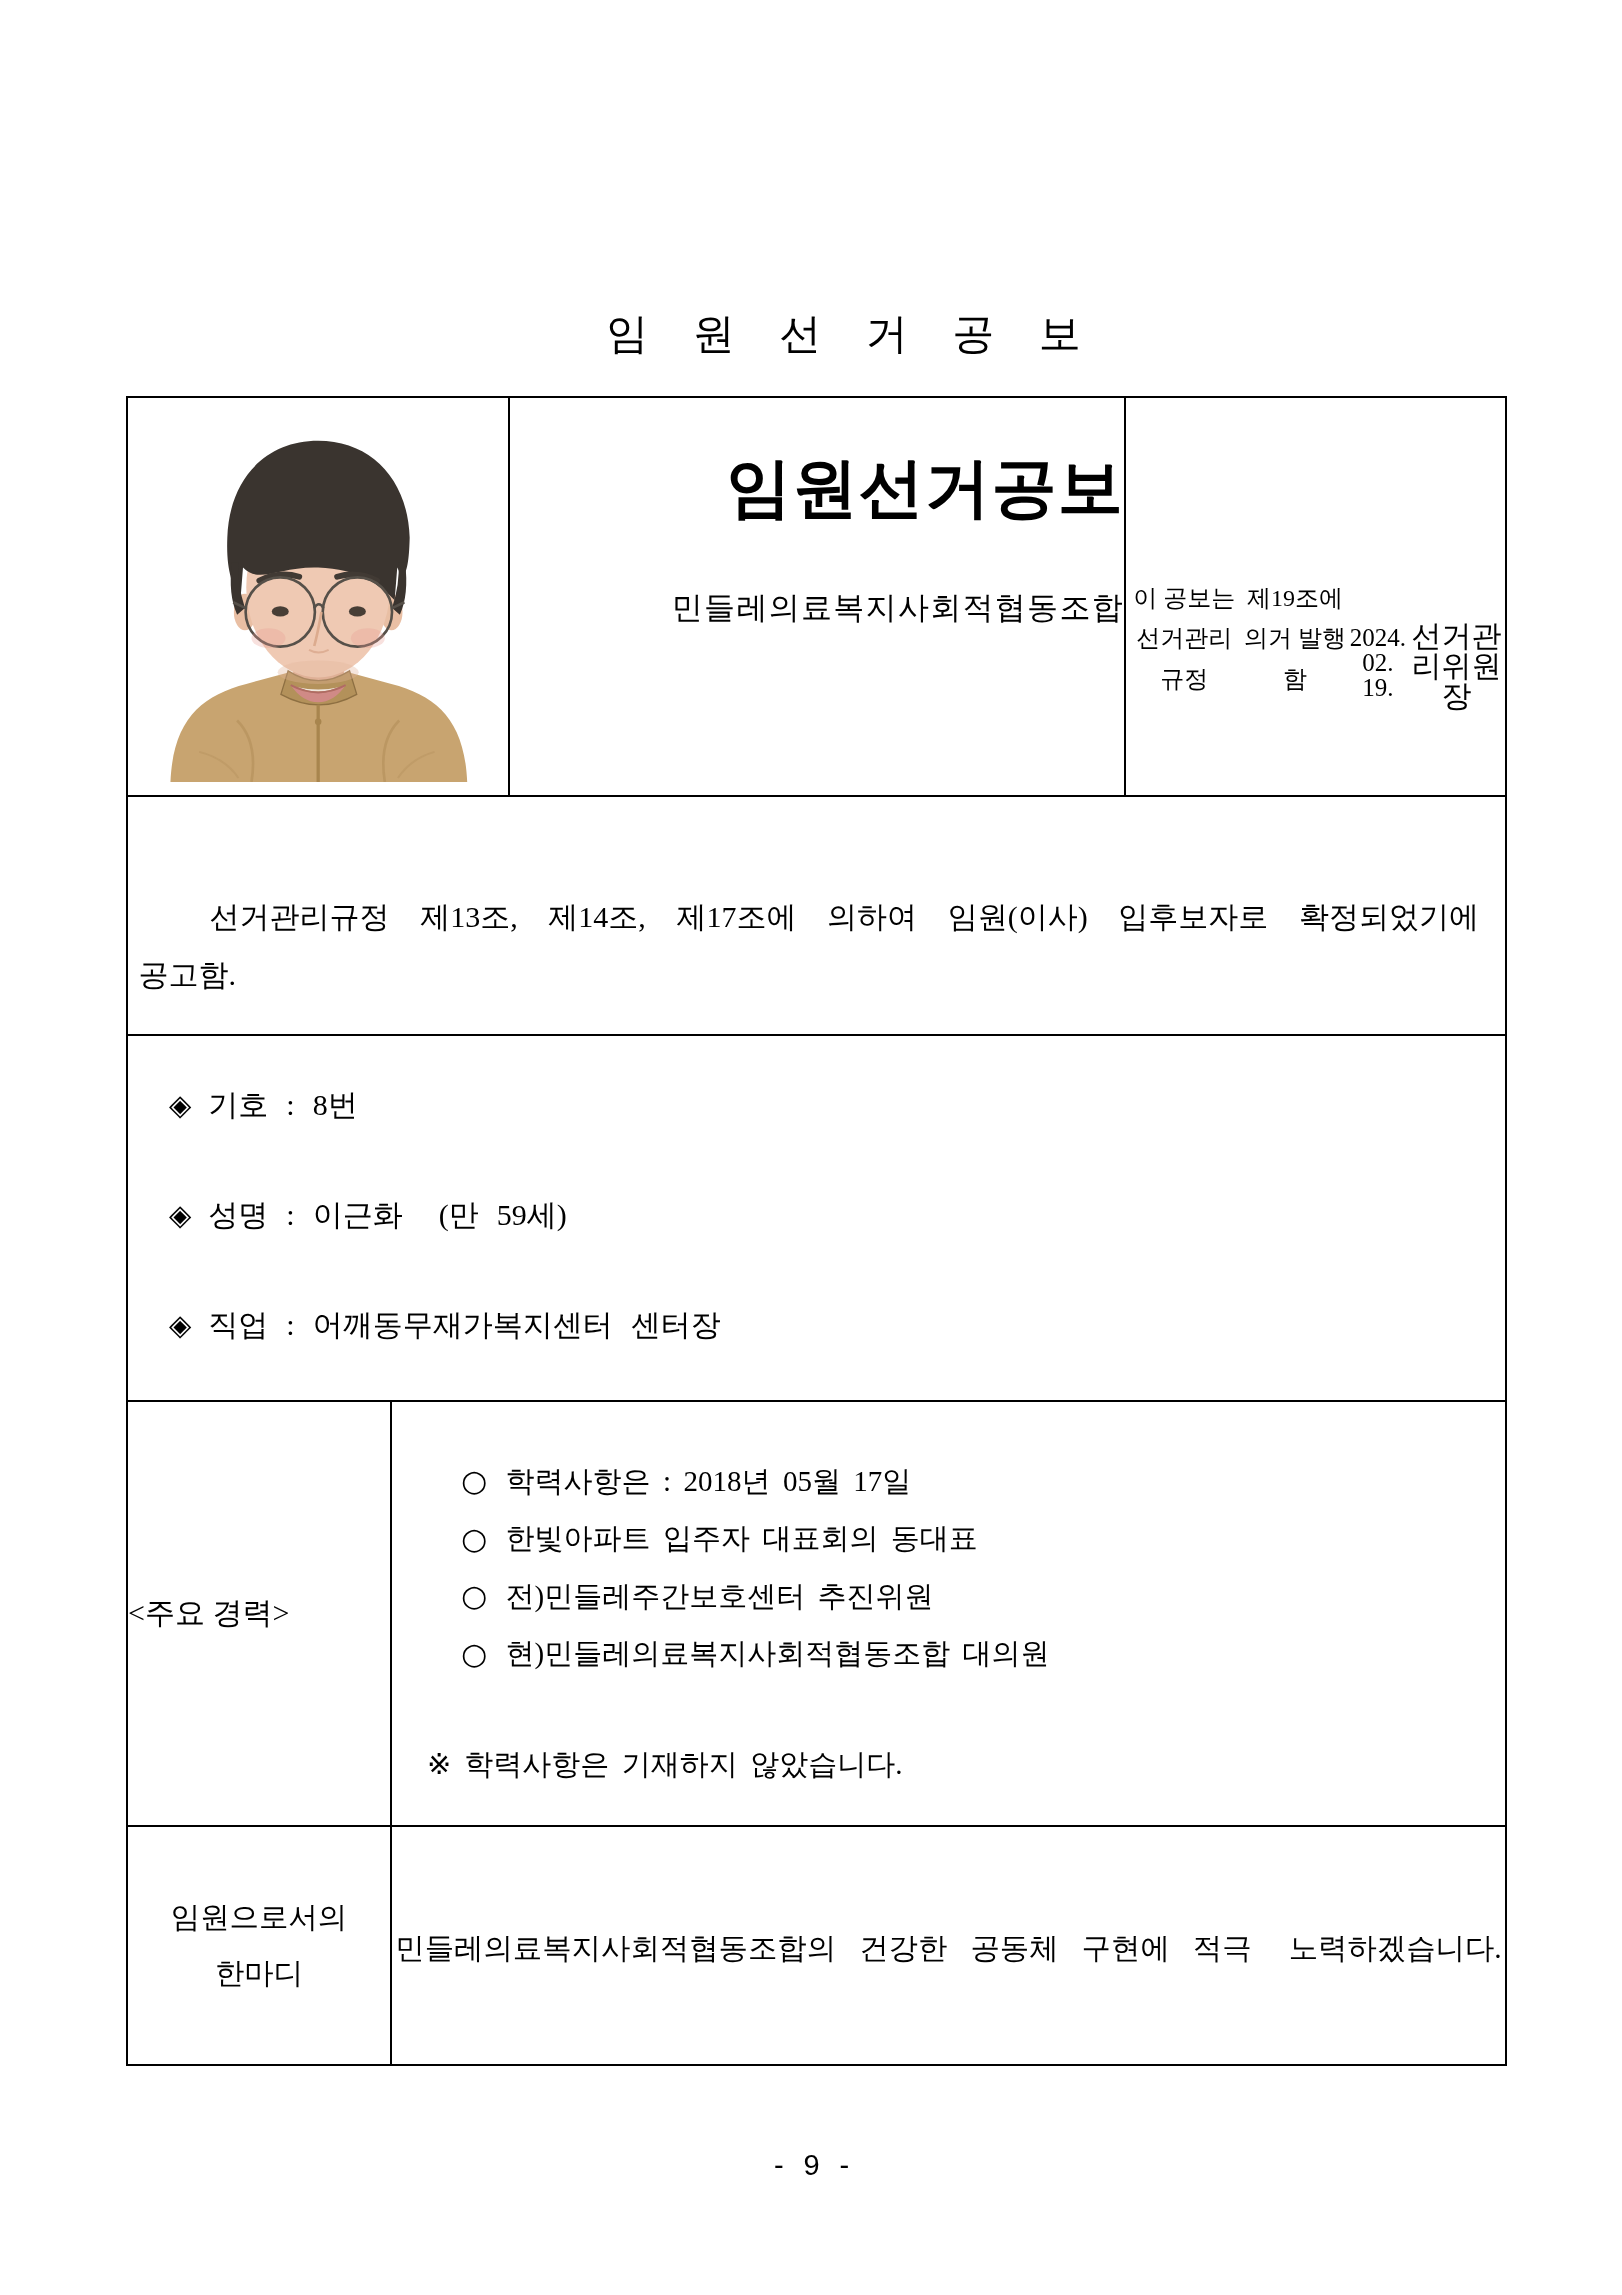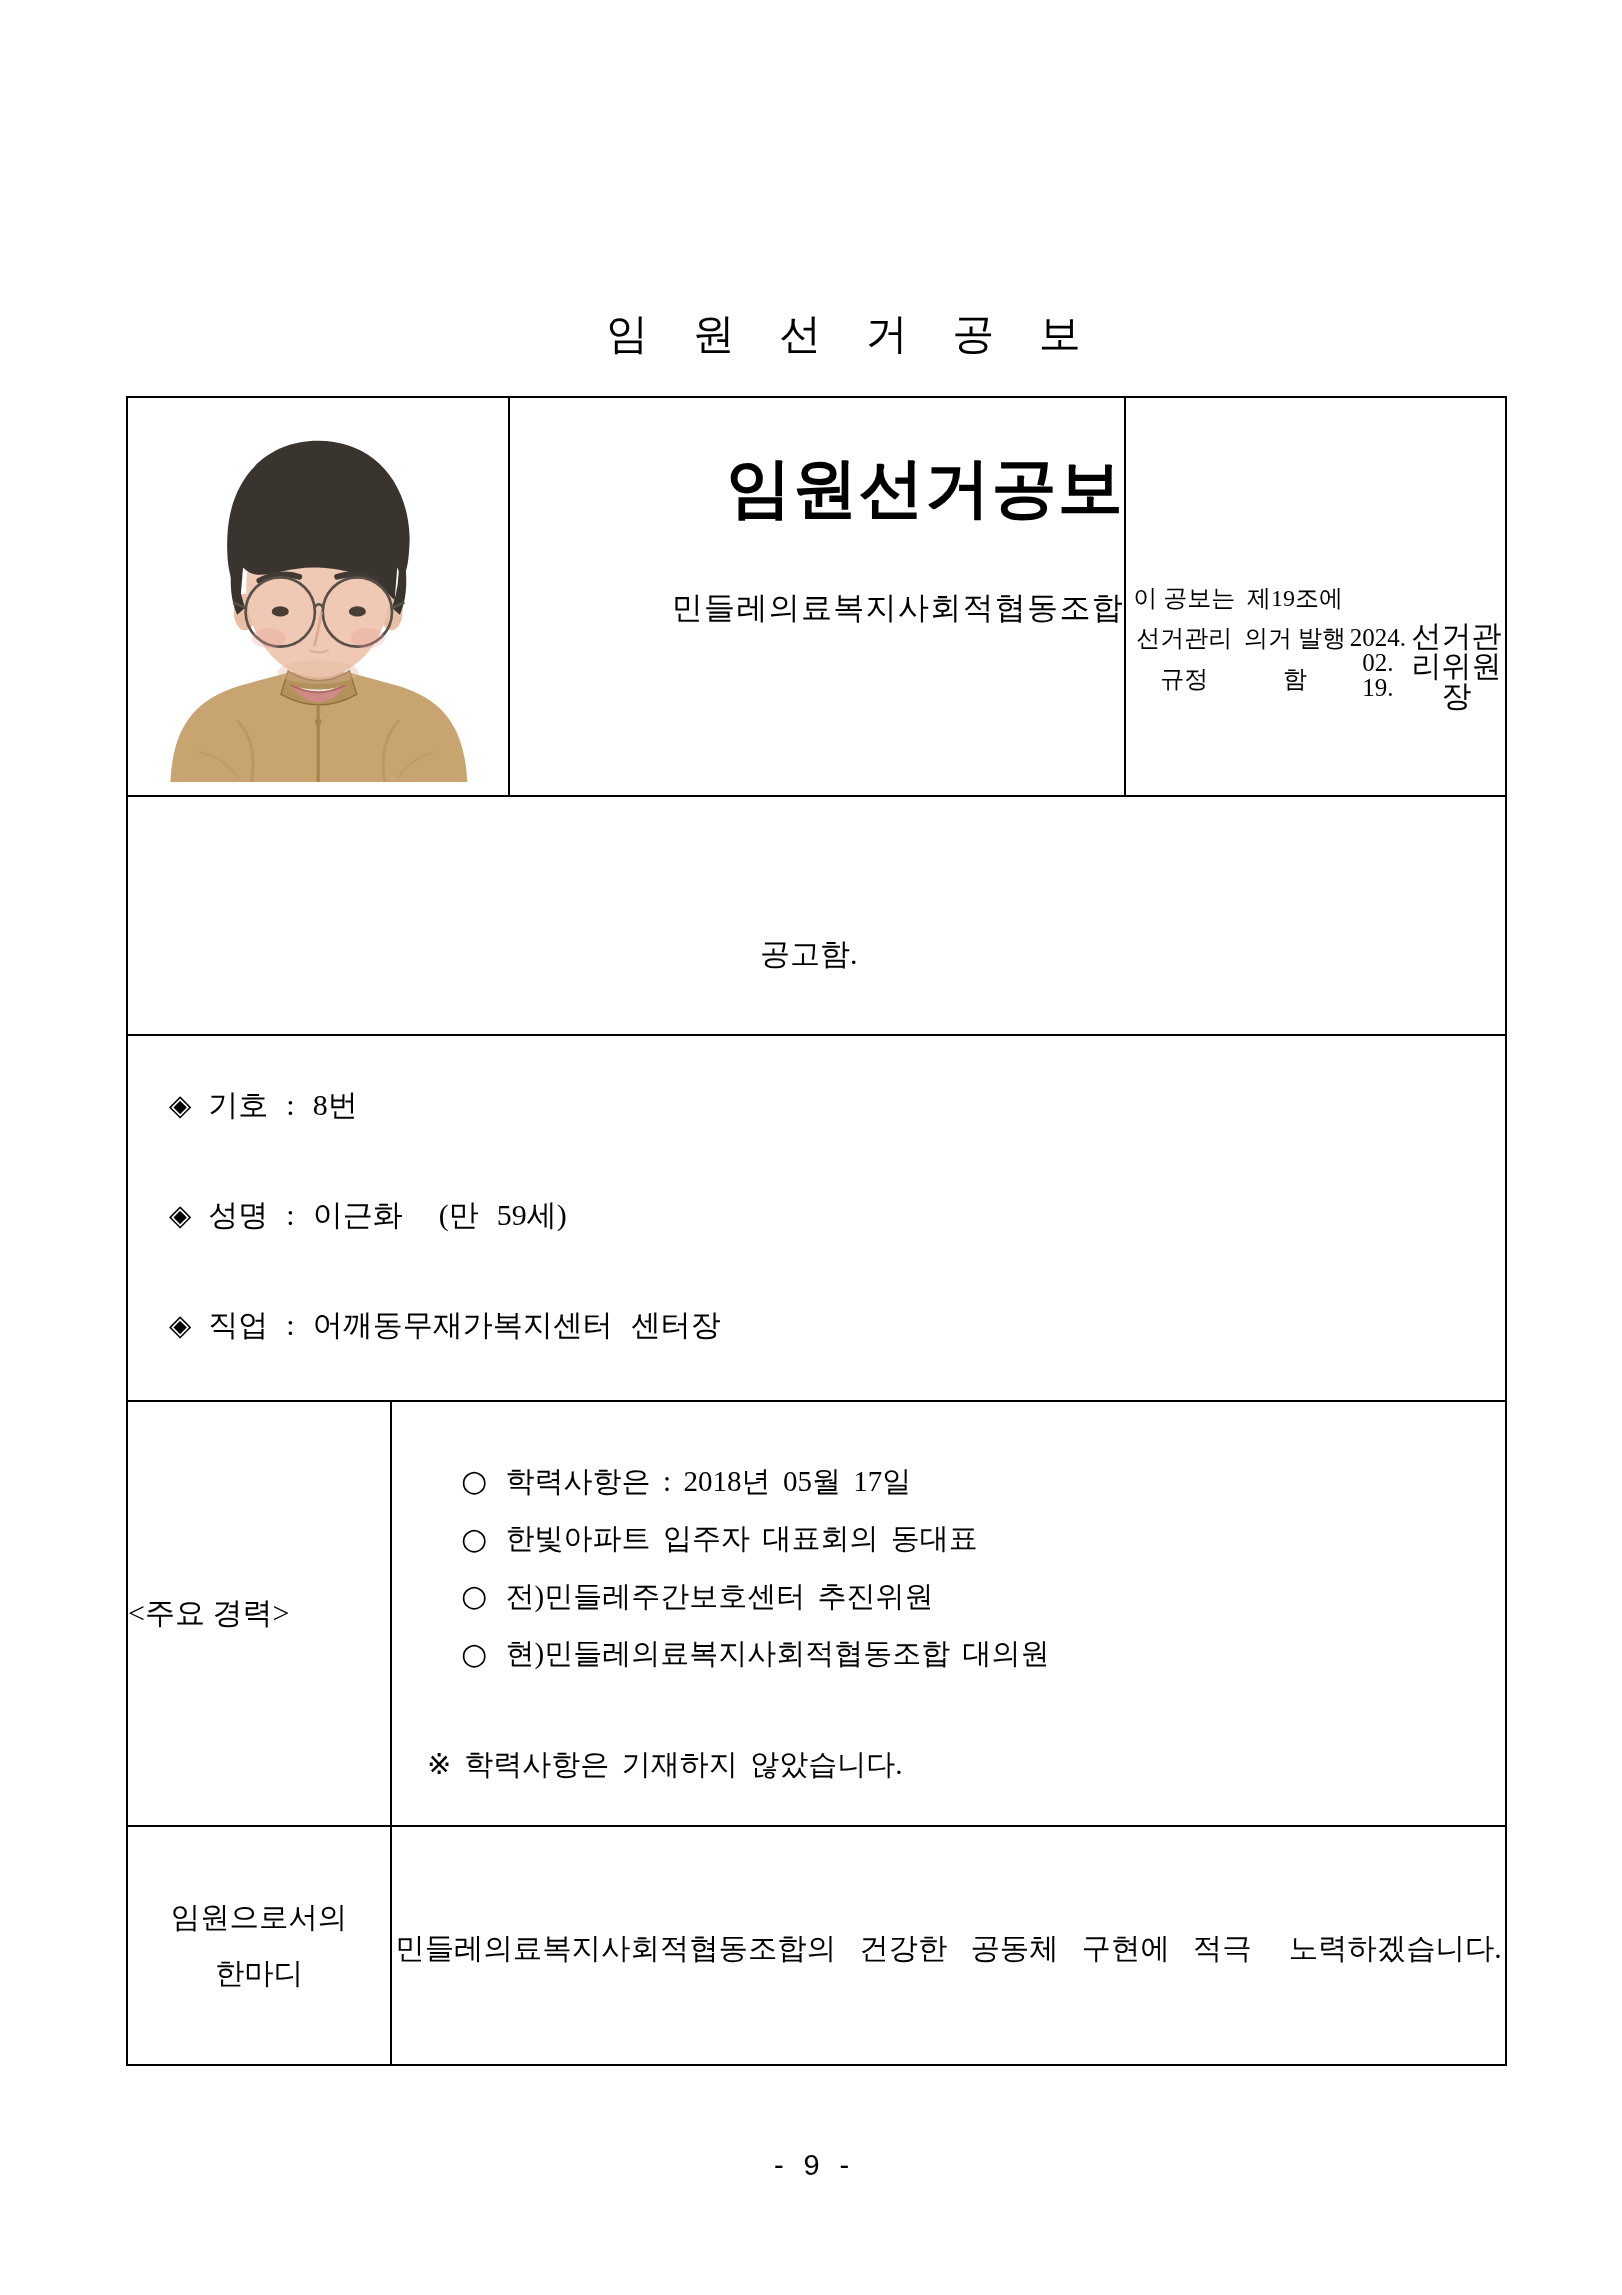--- a/index.html
+++ b/index.html
@@ -25,21 +25,21 @@
   .title-cell{flex:1;border-right:2px solid #000;display:flex;flex-direction:column;align-items:flex-end;padding-top:58px;}
   .main-title{font-size:65px;line-height:1;font-weight:bold;letter-spacing:1.3px;}
   .org-name{margin-top:71px;font-size:31px;line-height:1;letter-spacing:1.3px;}
   .issue-cell{width:379px;display:flex;flex-direction:row;align-items:center;text-align:center;padding-top:84px;}
   .issue-line{font-size:24px;line-height:1.68;}
   .issue-date{font-size:25px;line-height:1;margin-top:47px;}
   .issuer{font-size:30px;line-height:1;margin-top:55px;}
   
   .r2{height:239px;border-top:2px solid #000;padding:105px 26px 0 10.5px;font-size:30px;line-height:1;}
   .announce-1{text-indent:71px;text-align:justify;text-align-last:justify;word-spacing:3.9px;}
-  .announce-2{margin-top:37px;text-align:center;}
+  .announce-2{margin-top:28px;}
   
   .r3{height:366px;border-top:2px solid #000;display:flex;flex-direction:column;padding:54px 0 0 41px;font-size:30px;line-height:1;}
   .info-line{display:flex;align-items:center;margin-bottom:80px;}
   .sym{font-family:"DejaVu Sans","Liberation Sans",sans-serif;line-height:1;}
   .diamond{font-size:29px;margin-right:17px;}
   .info-text{white-space:pre-wrap;word-spacing:10.5px;}
   
   .r4{height:425px;border-top:2px solid #000;display:flex;}
   .career-label{width:264px;border-right:2px solid #000;display:flex;align-items:center;justify-content:flex-start;font-size:30px;}
   .career-body{flex:1;display:flex;flex-direction:column;padding:64px 26px 0 69px;font-size:29px;line-height:1;}
@@ -122,20 +122,21 @@
       </div>
       <div class="cell issue-cell">
         <div class="issue-line">이 공보는 선거관리규정</div>
         <div class="issue-line">제19조에 의거 발행함</div>
         <div class="issue-date">2024. 02. 19.</div>
         <div class="issuer">선거관리위원장</div>
       </div>
     </div>
 
     <div class="row r2">
+      <div class="announce-1">선거관리규정 제13조, 제14조, 제17조에 의하여 임원(이사) 입후보자로 확정되었기에</div>
       <div class="announce-2">공고함.</div>
     </div>
 
     <div class="row r3">
       <div class="info-line">
         <span class="sym diamond">◈</span>
           <span class="info-text">기호 : 8번</span>
       </div>
       <div class="info-line">
         <span class="sym diamond">◈</span>

